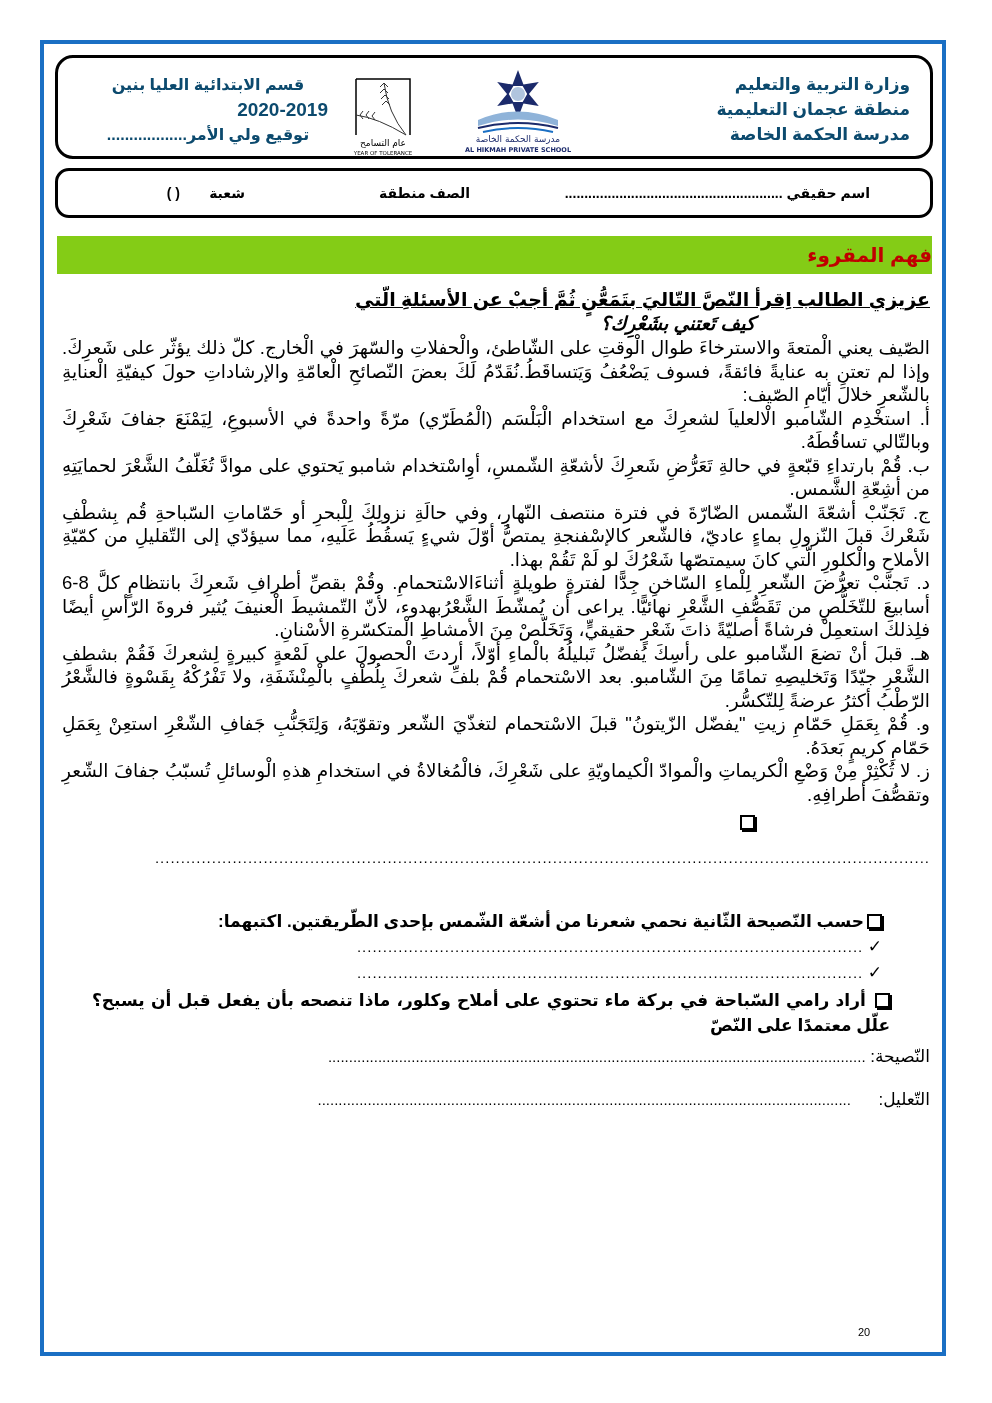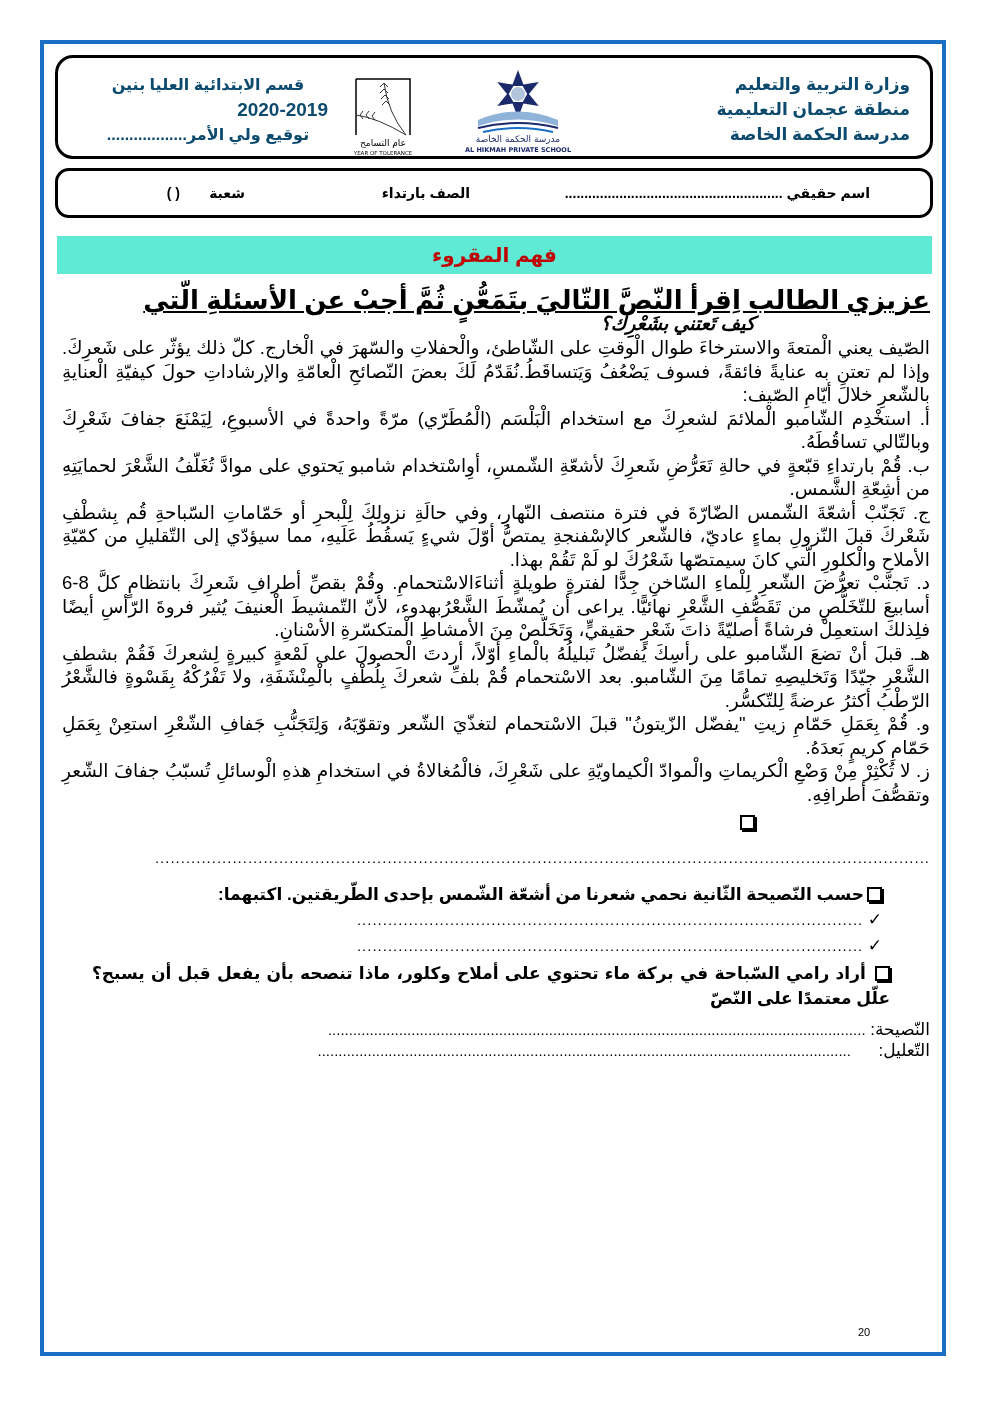--- a/index.html
+++ b/index.html
@@ -24,26 +24,26 @@
 
   .student-box {
     position: absolute; left: 55px; top: 168px; width: 878px; height: 50px;
     border: 3px solid #000; border-radius: 14px;
     font-weight: bold; font-size: 14px;
   }
   .student-box span { position: absolute; top: 14px; }
 
   .title-bar {
     position: absolute; left: 57px; top: 236px; width: 875px; height: 38px;
-    background: #5eead4; text-align: center;
+    background: #84cc16; 
     color: #c00000; font-weight: bold; font-size: 20px; line-height: 38px;
   }
 
   .content { position: absolute; left: 62px; top: 288px; width: 868px; direction: rtl; text-align: justify; }
-  .instruction { font-weight: bold; text-decoration: underline; font-size: 26px; line-height: 24px; }
+  .instruction { font-weight: bold; text-decoration: underline; font-size: 19px; line-height: 24px; }
   .subtitle { font-weight: bold; font-size: 19px; line-height: 24px; padding-right: 175px; font-style: italic; }
   .para { font-size: 18.5px; line-height: 23.5px; }
 
   .question { font-weight: bold; font-size: 17px; line-height: 25px; }
   .checkbox-glyph {
     display: inline-block; width: 15px; height: 15px; border: 2px solid #000;
     box-shadow: 2px 2px 0 #000; vertical-align: -2px; margin-left: 3px; background: #fff;
   }
   .dots { letter-spacing: 1px; white-space: nowrap; overflow: hidden; font-size: 15px; }
   .check { font-size: 17px; }
@@ -96,59 +96,59 @@
 
   <div class="hdr-col hdr-left">
     <div>قسم الابتدائية العليا بنين</div>
     <div class="year">2020-2019</div>
     <div>توقيع ولي الأمر..................</div>
   </div>
 </div>
 
 <div class="student-box">
   <span style="right:60px;">اسم حقيقي ........................................................</span>
-  <span style="right:460px;">الصف بارتداء</span>
+  <span style="right:460px;">الصف منطقة</span>
   <span style="right:685px;">شعبة</span>
   <span style="right:750px;">(     )</span>
 </div>
 
 <div class="title-bar">فهم المقروء</div>
 
 <div class="content">
   <div class="instruction">عزيزي الطالب اِقرأ النّصَّ التّاليَ بتَمَعُّنٍ ثُمَّ أجبْ عن الأسئلةِ الّتي</div>
   <div class="subtitle">كيف تَعتني بشَعْرِك؟</div>
   <p class="para">الصّيف يعني الْمتعةَ والاسترخاءَ طوال الْوقتِ على الشّاطئ، والْحفلاتِ والسّهرَ في الْخارج. كلّ ذلك يؤثّر على شَعرِكَ. وإذا لم تعتنِ به عنايةً فائقةً، فسوف يَضْعُفُ وَيَتساقَطُ.نُقَدّمُ لَكَ بعضَ النّصائحِ الْعامّةِ والإرشاداتِ حولَ كيفيّةِ الْعنايةِ بالشّعرِ خلالَ أيّامِ الصّيف:</p>
-  <p class="para">أ. استخْدِم الشّامبو الْملائمَ لشعرِكَ مع استخدام الْبَلْسَم (الْمُطَرّي) مرّةً واحدةً في الأسبوعِ، لِيَمْنَعَ جفافَ شَعْرِكَ وبالتّالي تساقُطَهُ.</p>
+  <p class="para">أ. استخْدِم الشّامبو الْالعلياَ لشعرِكَ مع استخدام الْبَلْسَم (الْمُطَرّي) مرّةً واحدةً في الأسبوعِ، لِيَمْنَعَ جفافَ شَعْرِكَ وبالتّالي تساقُطَهُ.</p>
   <p class="para">ب. قُمْ بارتداءِ قبّعةٍ في حالةِ تَعَرُّضِ شَعرِكَ لأشعّةِ الشّمسِ، أوِاسْتخدام شامبو يَحتوي على موادَّ تُغَلّفُ الشَّعْرَ لحمايَتِهِ من أشِعّةِ الشَّمس.</p>
   <p class="para">ج. تَجَنّبْ أشعّةَ الشّمس الضّارّةَ في فترة منتصف النّهارِ، وفي حالَةِ نزولِكَ لِلْبحرِ أو حَمّاماتِ السّباحةِ قُم بِشطْفِ شَعْركَ قبلَ النّزولِ بماءٍ عاديّ، فالشّعر كالإسْفنجةِ يمتصُّ أوّلَ شيءٍ يَسقُطُ عَلَيهِ، مما سيؤدّي إلى التّقليلِ من كمّيّةِ الأملاحِ والْكلورِ الّتي كانَ سيمتصّها شَعْرُكَ لو لَمْ تَقُمْ بهذا.</p>
   <p class="para">د. تَجنّبْ تعرُّضَ الشّعرِ لِلْماءِ السّاخنِ جِدًّا لفترةٍ طويلةٍ أثناءَالاسْتحمامِ. وقُمْ بقصِّ أطرافِ شَعرِكَ بانتظامٍ كلَّ 8-6 أسابيعَ للتّخَلُّصِ من تَقَصُّفِ الشَّعْرِ نهائيًّا. يراعى أن يُمشّطَ الشَّعْرُبهدوء، لأنّ التّمشيطَ الْعنيفَ يُثير فروةَ الرّأسِ أيضًا فلِذلكَ استعمِلْ فرشاةً أصليّةً ذاتَ شَعْرٍ حقيقيٍّ، وَتَخَلّصْ مِنَ الأمشاطِ الْمتكسّرةِ الأسْنانِ.</p>
   <p class="para">هـ. قبلَ أنْ تضعَ الشّامبو على رأسِكَ يُفضّلُ تَبليلُهُ بالْماءِ أوّلاً، أردتَ الْحصولَ على لَمْعةٍ كبيرةٍ لِشعركَ فَقُمْ بشطفِ الشَّعْرِ جيّدًا وَتَخليصِهِ تمامًا مِنَ الشّامبو. بعد الاسْتحمام قُمْ بلفِّ شعركَ بِلُطْفٍ بالْمِنْشَفَةِ، ولا تَفْرُكْهُ بِقَسْوةٍ فالشَّعْرُ الرّطْبُ أكثرُ عرضةً لِلتّكسُّر.</p>
   <p class="para">و. قُمْ بِعَمَلِ حَمّامِ زيتِ "يفضّل الزّيتونُ" قبلَ الاسْتحمام لتغذّيَ الشّعر وتقوّيَهُ، وَلِتَجَنُّبِ جَفافِ الشّعْرِ استعِنْ بِعَمَلِ حَمّامِ كريمٍ بَعدَهُ.</p>
   <p class="para">ز. لا تُكْثِرْ مِنْ وَضْعِ الْكريماتِ والْموادّ الْكيماويّةِ على شَعْرِكَ، فالْمُغالاةُ في استخدامِ هذهِ الْوسائلِ تُسبّبُ جفافَ الشّعرِ وتقصُّفَ أطرافِهِ.</p>
 
   <div class="question" style="margin-top:4px; padding-right:175px;">
     <span class="checkbox-glyph"></span>
   </div>
   <div class="dots" style="margin-top:14px;">......................................................................................................................................................</div>
 
-  <div class="question" style="margin-top:16px; padding-right:48px;">
+  <div class="question" style="margin-top:43px; padding-right:48px;">
     <span class="checkbox-glyph"></span><span>حسب النّصيحة الثّانية  نحمي شعرنا من أشعّة الشّمس بإحدى الطّريقتين. اكتبهما:</span>
   </div>
   <div style="padding-right:48px; line-height:26px;">
     <div><span class="check">✓</span> <span class="dots">..................................................................................................</span></div>
     <div><span class="check">✓</span> <span class="dots">..................................................................................................</span></div>
   </div>
 
   <div class="question" style="margin-top:2px; padding-right:40px; padding-left:30px;">
     <span class="checkbox-glyph"></span><span>  أراد رامي السّباحة في بركة ماء تحتوي على أملاح وكلور، ماذا تنصحه بأن يفعل قبل أن يسبح؟ علّل معتمدًا على النّصّ</span>
   </div>
   <div style="font-size:17px; margin-top:8px; white-space:nowrap; overflow:hidden;">
     <span>النّصيحة:</span>
     <span class="dots">.................................................................................................................................</span>
   </div>
-  <div style="font-size:17px; white-space:nowrap; overflow:hidden;">
+  <div style="font-size:17px; margin-top:22px; white-space:nowrap; overflow:hidden;">
     <span>التّعليل:</span>
     <span style="display:inline-block;width:18px;"></span>
     <span class="dots">................................................................................................................................</span>
   </div>
 </div>
 
 <div class="page-num">20</div>
 
 </body></html>

